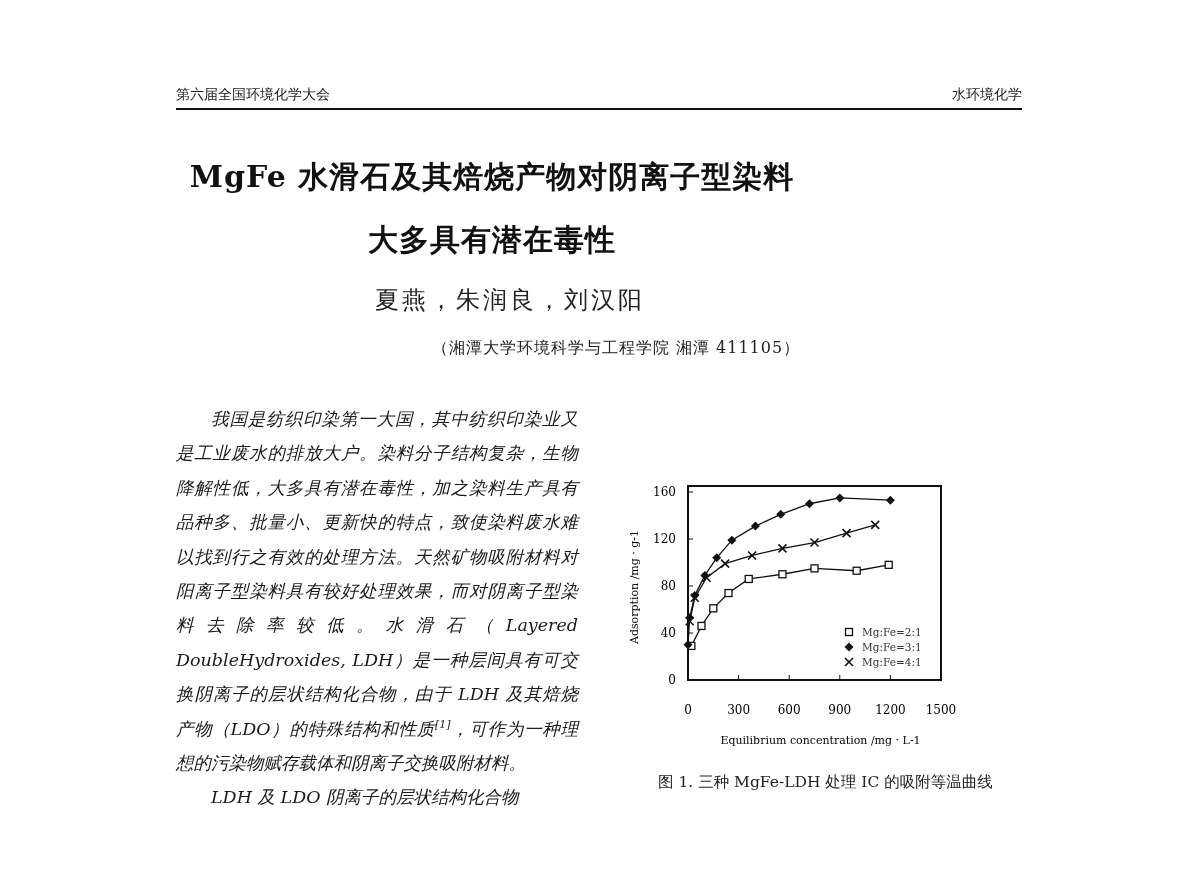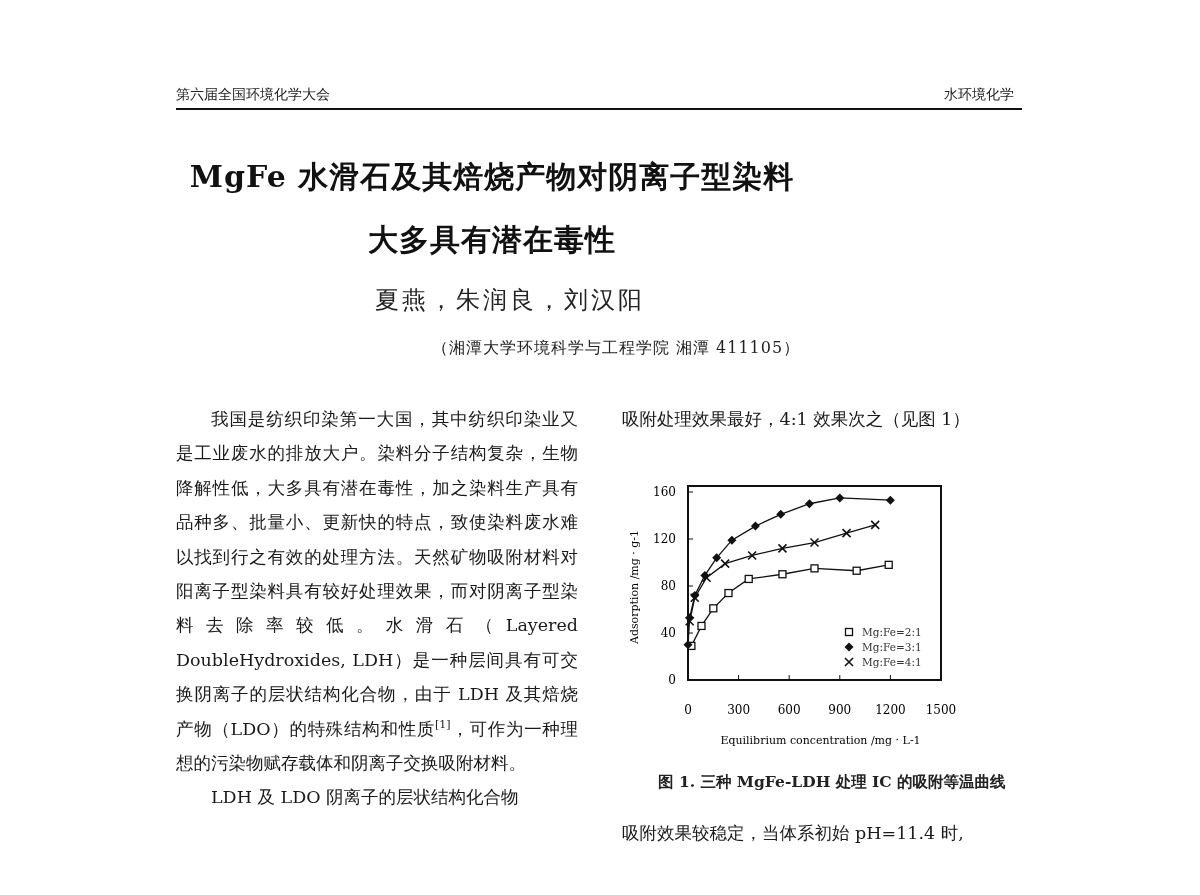--- a/index.html
+++ b/index.html
@@ -1,35 +1,35 @@
 <!DOCTYPE html>
 <html><head>
 <meta charset="utf-8">
 <style>
   html,body{margin:0;padding:0;background:#ffffff;}
   body{width:1200px;height:895px;position:relative;overflow:hidden;color:#111;
        font-family:"DejaVu Serif","Liberation Serif",serif;}
   .hdr{position:absolute;left:176px;top:86px;width:846px;height:22px;border-bottom:2px solid #111;}
   .hdr span{position:absolute;top:0;font-size:14px;font-family:"DejaVu Sans","Liberation Sans",sans-serif;color:#222;text-align:right;}
   .hdr .l{left:0}
-  .hdr .r{right:8px}
+  .hdr .r{right:0}
   .title{position:absolute;left:0;width:984px;text-align:center;font-weight:bold;font-size:30px;letter-spacing:1px;}
   .t1{top:157px}
   .t2{top:220px}
   .authors{position:absolute;left:0;width:1020px;top:284px;text-align:center;font-size:24px;letter-spacing:3px;color:#222;}
   .affil{position:absolute;left:16px;width:1200px;top:338px;text-align:center;font-size:16px;color:#222;letter-spacing:1px;}
   .col{position:absolute;font-size:17.5px;line-height:34.4px;color:#1a1a1a;text-align:justify;}
   .col p{margin:0;}
-  .colL{left:176px;top:402px;width:402px;}
+  .colL{left:176px;top:402px;width:402px;font-style:italic;}
   .colR{left:622px;top:402px;width:402px;}
   .indent{text-indent:2em;}
   sup{font-size:11px;line-height:0;}
   .fig{position:absolute;left:622px;top:480px;width:400px;height:300px;}
   .fig svg{position:absolute;left:0;top:0;}
-  .caption{position:absolute;left:658px;top:772px;font-size:15.5px;color:#222;font-weight:bold;}
+  .caption{position:absolute;left:658px;top:772px;font-size:15.5px;color:#222;}
   .colR2{left:622px;top:816px;width:402px;}
 </style>
 </head>
 <body>
 
 <div class="hdr">
   <span class="l">第六届全国环境化学大会</span>
   <span class="r">水环境化学</span>
 </div>
 
@@ -37,21 +37,20 @@
 <div class="title t2">大多具有潜在毒性</div>
 <div class="authors">夏燕，朱润良，刘汉阳</div>
 <div class="affil">（湘潭大学环境科学与工程学院  湘潭  411105）</div>
 
 <div class="col colL">
   <p class="indent" id="leftPara"><span>我国是纺织印染第一大国，其中纺织印</span><span>染业又是工业废水的排放大户。染料分子结</span><span>构复杂，生物降解性低，大多具有潜在毒性，</span><span>加之染料生产具有品种多、批量小、更新快</span><span>的特点，致使染料废水难以找到行之有效的</span><span>处理方法。天然矿物吸附材料对阳离子型染</span><span>料具有较好处理效果，而对阴离子型染料去</span><span>除率较低。水滑石（Layered Double</span><span>Hydroxides, LDH）是一种层间具有可交换</span><span>阴离子的层状结构化合物，由于 LDH 及其</span><span>焙烧产物（LDO）的特殊结构和性质</span><sup>[1]</sup><span>，可</span><span>作为一种理想的污染物赋存载体和阴离子</span><span>交换吸附材料。</span></p>
   <p class="indent">LDH 及 LDO 阴离子的层状结构化合物</p>
 </div>
 
 <div class="col colR">
-  <p>吸附处理效果最好，4:1 效果次之（见图 1）</p>
 </div>
 
 <div class="fig">
   <svg id="chart" width="400" height="300">
       <rect x="66" y="6" width="253" height="194" fill="none" stroke="#111" stroke-width="2"></rect>
       <line x1="66" y1="200" x2="66" y2="195" stroke="#111" stroke-width="1"></line>
       <text x="66" y="234" text-anchor="middle" font-size="12" font-family="DejaVu Serif, serif">0</text>
       <line x1="116.6" y1="200" x2="116.6" y2="195" stroke="#111" stroke-width="1"></line>
       <text x="116.6" y="234" text-anchor="middle" font-size="12" font-family="DejaVu Serif, serif">300</text>
       <line x1="167.2" y1="200" x2="167.2" y2="195" stroke="#111" stroke-width="1"></line>
@@ -111,14 +110,13 @@
       <path d="M227 162.5L231.5 167L227 171.5L222.5 167Z" fill="#111"></path>
       <text x="240" y="171" font-size="10.5" font-family="DejaVu Serif, serif" fill="#333">Mg:Fe=3:1</text>
       <path d="M223 178L231 186M231 178L223 186" stroke="#111" stroke-width="1.6" fill="none"></path>
       <text x="240" y="186" font-size="10.5" font-family="DejaVu Serif, serif" fill="#333">Mg:Fe=4:1</text>
     </svg>
 </div>
 
 <div class="caption">图 1. 三种 MgFe-LDH 处理 IC 的吸附等温曲线</div>
 
 <div class="col colR2">
-  <p>吸附效果较稳定，当体系初始 pH=11.4 时,</p>
 </div>
 
 </body></html>

